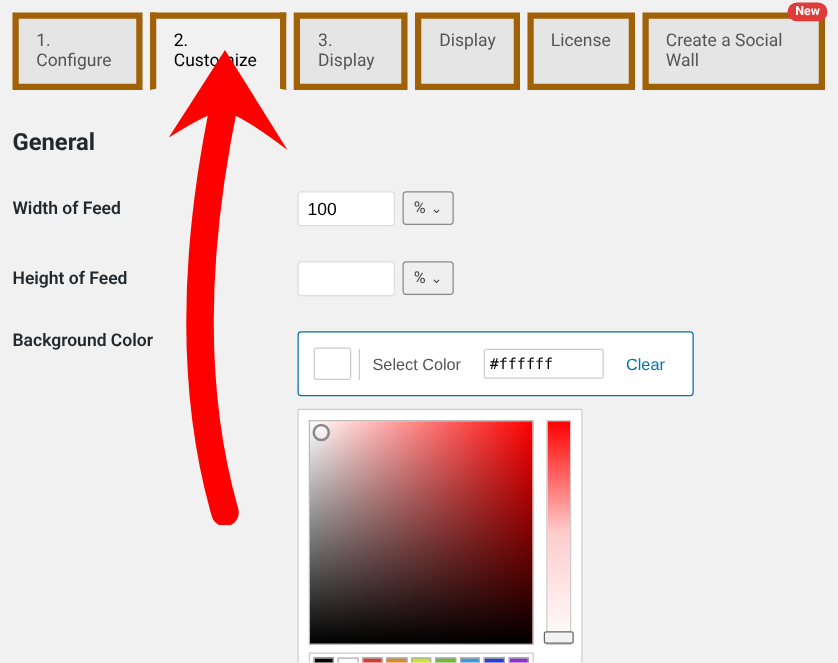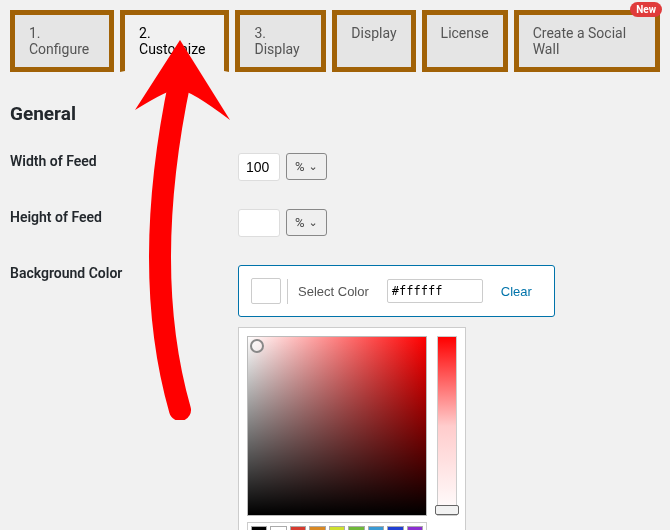--- a/index.html
+++ b/index.html
@@ -48,36 +48,36 @@
     padding: 30px 10px 10px 10px;
   }
   h2.section-title {
     font-size: 19px;
     font-weight: 700;
     color: #23282d;
     margin-bottom: 28px;
   }
   .form-row {
     display: flex;
-    align-items: flex-start;
+    align-items: center;
     margin-bottom: 28px;
   }
   .form-label {
     width: 228px;
     font-size: 14px;
     color: #23282d;
     font-weight: 600;
   }
   .form-controls {
     display: flex;
     align-items: flex-start;
     gap: 6px;
   }
   input[type="text"].num {
-    width: 42px;
+    width: 78px;
     padding: 5px 7px;
     font-size: 14px;
     border: 1px solid #ddd;
     border-radius: 3px;
     background: #fff;
   }
   .unit-select {
     display: flex;
     align-items: center;
     gap: 4px;

